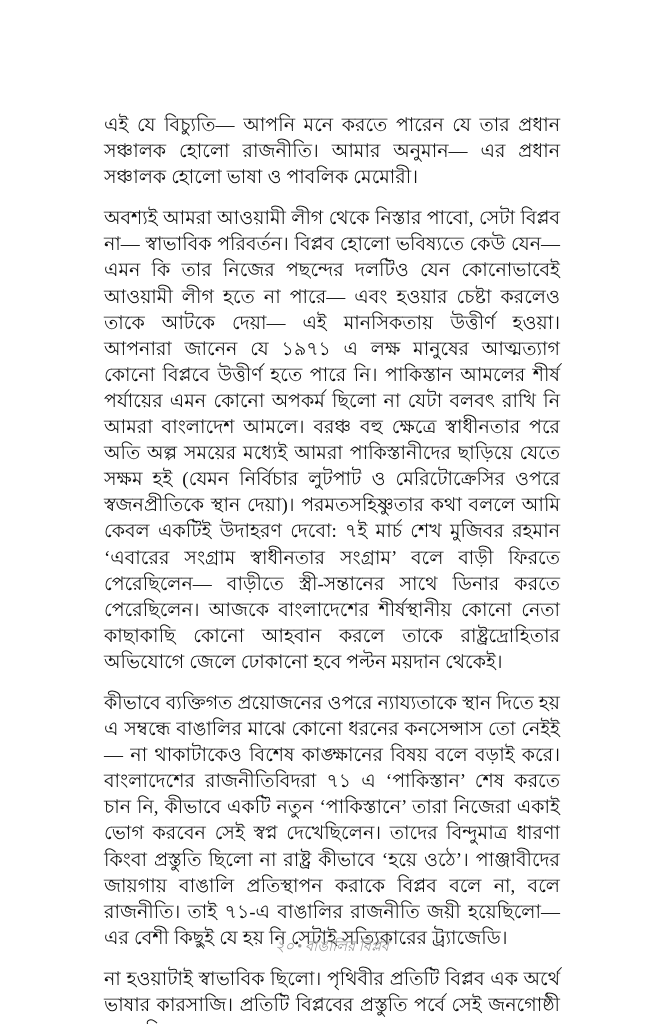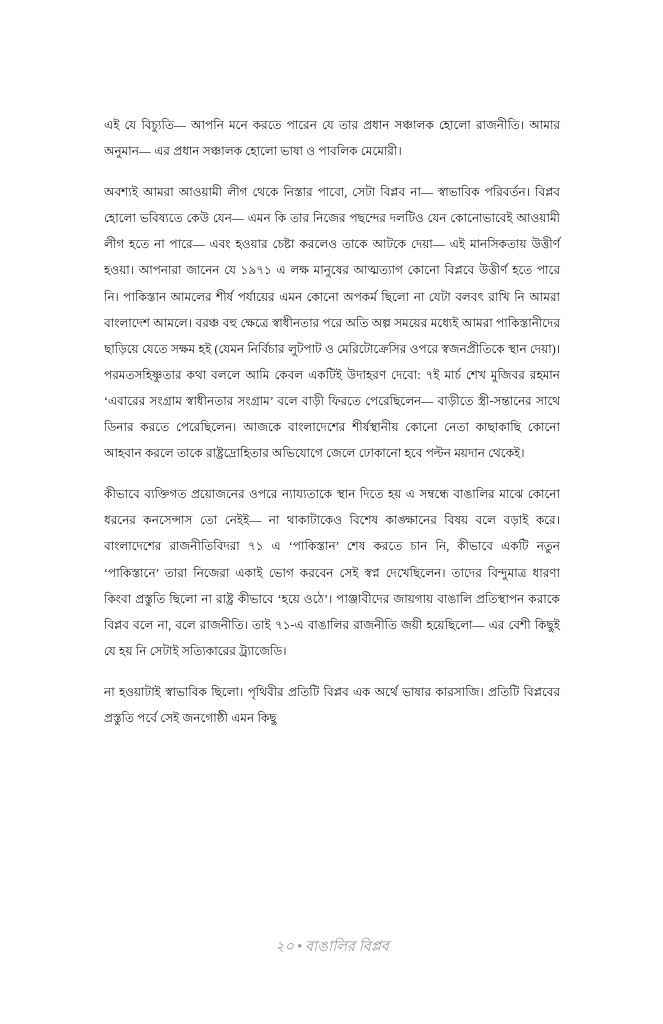--- a/index.html
+++ b/index.html
@@ -24,21 +24,21 @@
     background: #ffffff;
   }
   .text-column {
     position: absolute;
     left: 104px;
     top: 112px;
     width: 456px;
   }
   p.para {
     margin: 0 0 15px 0;
-    font-size: 12px;
+    font-size: 19px;
     line-height: 26.1px;
     text-align: justify;
     text-justify: inter-word;
     color: #121212;
     word-spacing: 0.3px;
     letter-spacing: 0px;
   }
   p.para:last-of-type {
     margin-bottom: 5px;
   }

